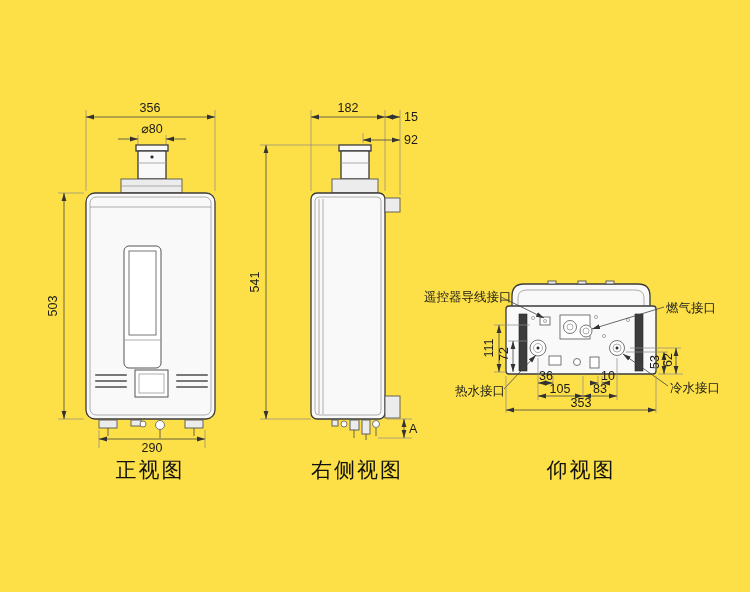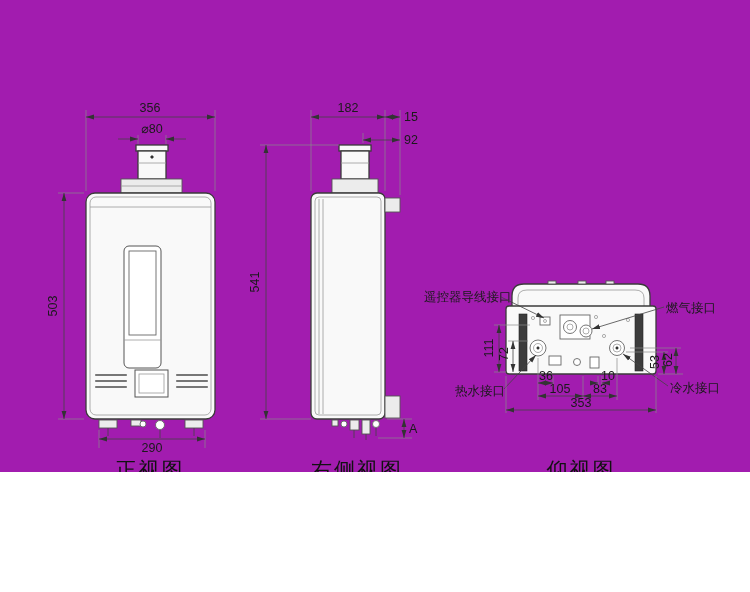--- a/index.html
+++ b/index.html
@@ -1,16 +1,16 @@
 <!DOCTYPE html>
 <html><head>
 <meta charset="utf-8">
 <style>
   html,body{margin:0;padding:0;background:#fff;}
-  .stage{position:relative;width:750px;height:472px;background:#a21caf;overflow:hidden;
+  .stage{position:relative;width:750px;height:592px;background:#fde047;overflow:hidden;
          font-family:"Liberation Sans",sans-serif;}
   .outline{fill:#f9f9f9;stroke:#3b3b3b;stroke-width:1.3;}
   .outline2{fill:#ffffff;stroke:#555;stroke-width:1;}
   .dark{fill:#3c3c3c;stroke:#222;stroke-width:0.6;}
   .detail{fill:none;stroke:#999;stroke-width:0.8;}
   .detail2{fill:#fff;stroke:#666;stroke-width:0.9;}
   .fit{fill:#ececec;stroke:#555;stroke-width:0.9;}
   .dim{stroke:#444;stroke-width:0.8;fill:none;}
   .ext{stroke:#8a8a8a;stroke-width:0.7;fill:none;}
   .lead{stroke:#444;stroke-width:0.8;fill:none;}

